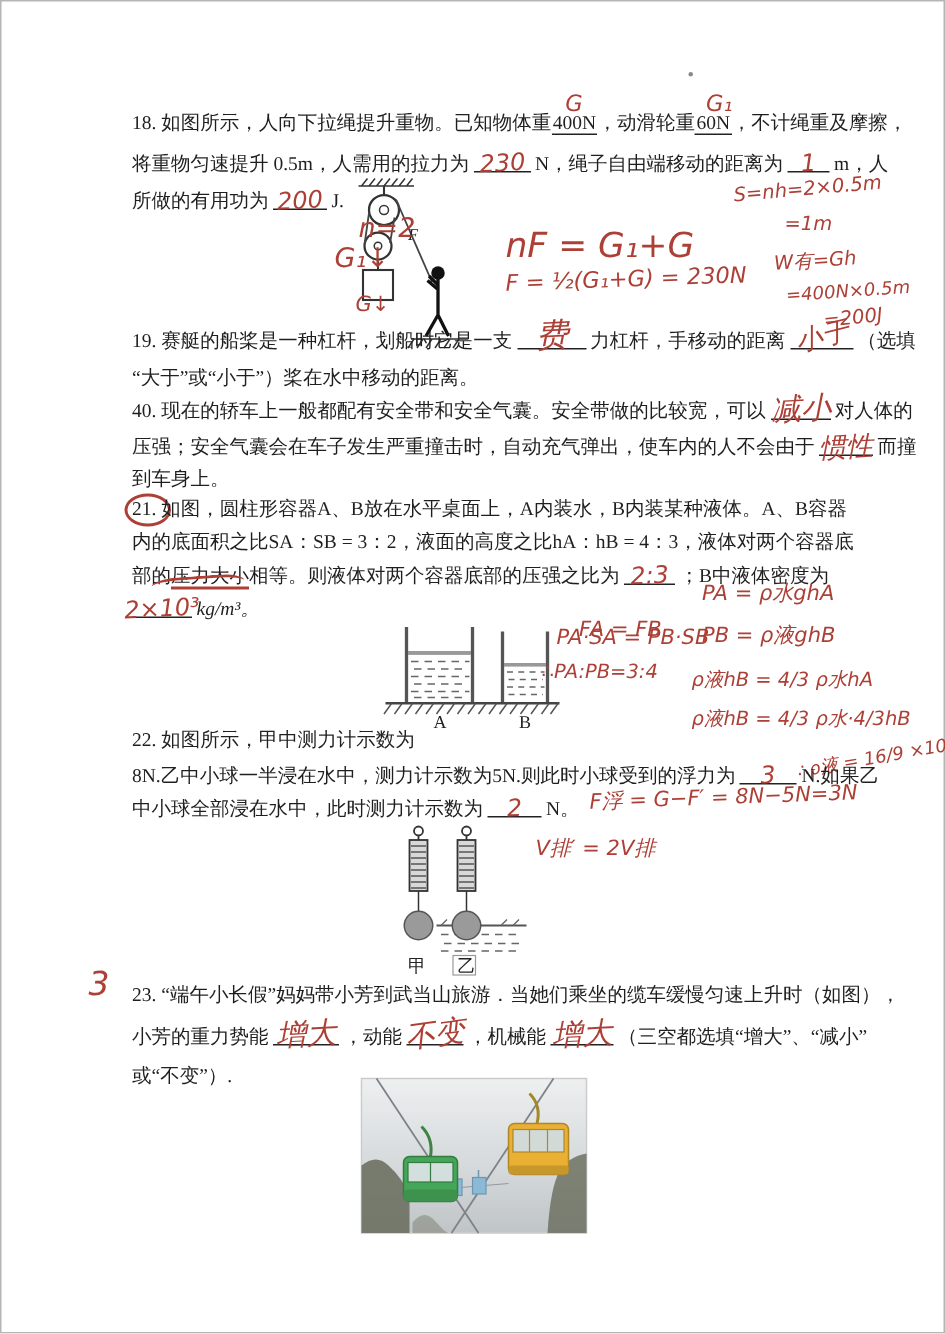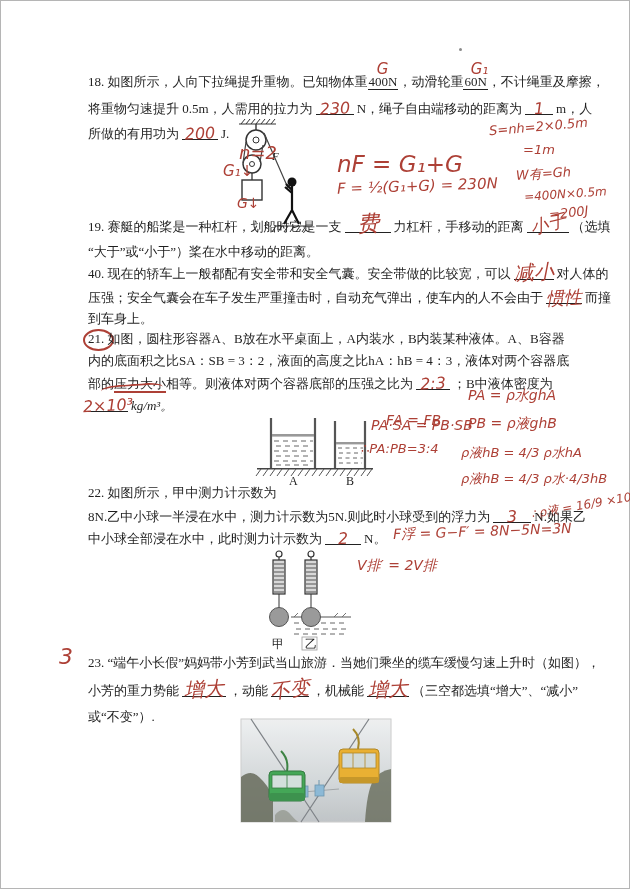--- a/index.html
+++ b/index.html
@@ -57,21 +57,21 @@
   </svg>
 
   <span class="hw" style="left:238px;top:141px;font-size:18px">n=2</span>
   <span class="hw" style="left:336px;top:150px;font-size:23px">nF = G₁+G</span>
   <span class="hw" style="left:336px;top:176px;font-size:15px;transform:rotate(-2deg)">F = ½(G₁+G) = 230N</span>
   <span class="hw" style="left:488px;top:118px;font-size:13px;transform:rotate(-5deg)">S=nh=2×0.5m</span>
   <span class="hw" style="left:522px;top:141px;font-size:13px">=1m</span>
   <span class="hw" style="left:515px;top:164px;font-size:13px;transform:rotate(-4deg)">W有=Gh</span>
   <span class="hw" style="left:523px;top:186px;font-size:12px;transform:rotate(-4deg)">=400N×0.5m</span>
   <span class="hw" style="left:548px;top:204px;font-size:13px;transform:rotate(-6deg)">=200J</span>
-  <span class="hw" style="left:222px;top:161px;font-size:15px">G₁↓</span>
+  <span class="hw" style="left:222px;top:161px;font-size:18px">G₁↓</span>
   <span class="hw" style="left:236px;top:194px;font-size:14px">G↓</span>
 
   <div class="line" style="left:87px;top:217px">
     <span class="seg">19. 赛艇的船桨是一种杠杆，划船时它是一支</span><span class="blank" style="width:46px"><span class="ans ansbig" style="font-size:22px">费</span></span><span class="seg">力杠杆，手移动的距离</span><span class="blank" style="width:42px"><span class="ans" style="font-size:18px;transform:translateX(-50%) rotate(-14deg)">小于</span></span><span class="seg">（选填</span>
   </div>
   <div class="line" style="left:87px;top:243px">
     <span class="seg">“大于”或“小于”）桨在水中移动的距离。</span>
   </div>
 
   <div class="line" style="left:87px;top:264px">

